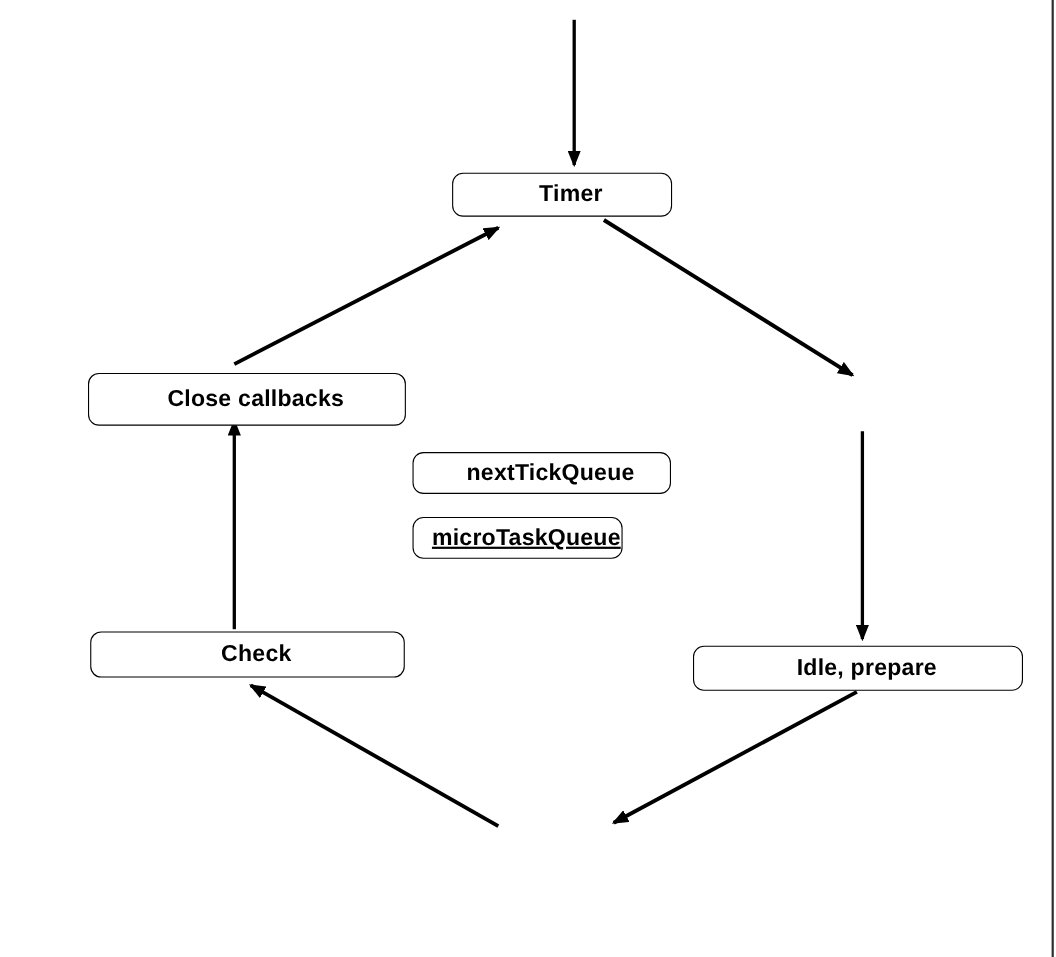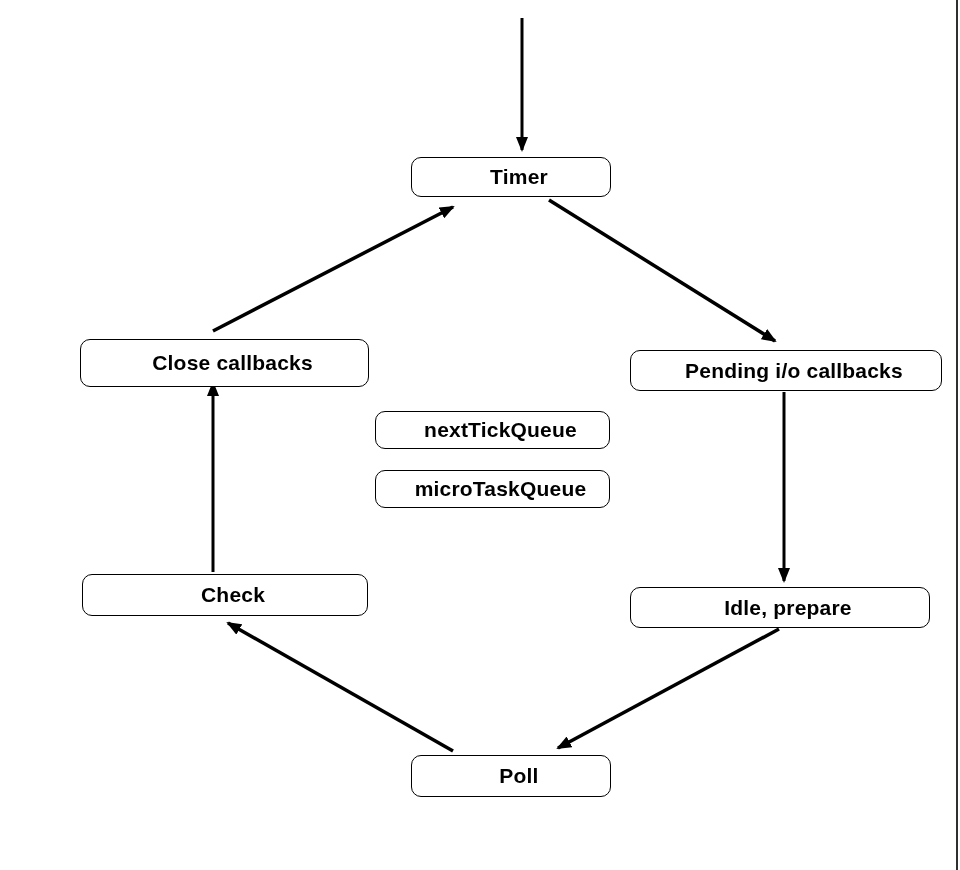--- a/index.html
+++ b/index.html
@@ -35,21 +35,21 @@
     font-size: 21px;
     color: #000000;
     letter-spacing: 0.2px;
     white-space: nowrap;
     padding-left: 16px;
   }
   .node-timer           { left: 411px; top: 157px; width: 200px; height: 40px; }
   .node-close-callbacks { left:  80px; top: 339px; width: 289px; height: 48px; }
   .node-pending-io      { left: 630px; top: 350px; width: 312px; height: 41px; }
   .node-next-tick-queue { left: 375px; top: 411px; width: 235px; height: 38px; text-align: center; }
-  .node-micro-task-queue{ left: 375px; top: 470px; width: 235px; height: 38px; }
+  .node-micro-task-queue{ left: 375px; top: 470px; width: 191px; height: 38px; text-decoration: underline; }
   .node-check           { left:  82px; top: 574px; width: 286px; height: 42px; }
   .node-idle-prepare    { left: 630px; top: 587px; width: 300px; height: 41px; }
   .node-poll            { left: 411px; top: 755px; width: 200px; height: 42px; }
   .screen-edge-right {
     position: absolute;
     right: 2px;
     top: 0;
     width: 2.5px;
     height: 870px;
     background: #2f2f2f;
@@ -83,39 +83,33 @@
   </svg>
 
   <div class="node node-timer">
     <span>Timer</span>
   </div>
 
   <div class="node node-close-callbacks">
     <span>Close callbacks</span>
   </div>
 
-  <div class="node node-pending-io">
-    <span>Pending i/o callbacks</span>
-  </div>
 
   <div class="node node-next-tick-queue">
     <span>nextTickQueue</span>
   </div>
 
   <div class="node node-micro-task-queue">
     <span>microTaskQueue</span>
   </div>
 
   <div class="node node-check">
     <span>Check</span>
   </div>
 
   <div class="node node-idle-prepare">
     <span>Idle, prepare</span>
   </div>
 
-  <div class="node node-poll">
-    <span>Poll</span>
-  </div>
 
   <div class="screen-edge-right"></div>
 
 </div>
 
 </body></html>

